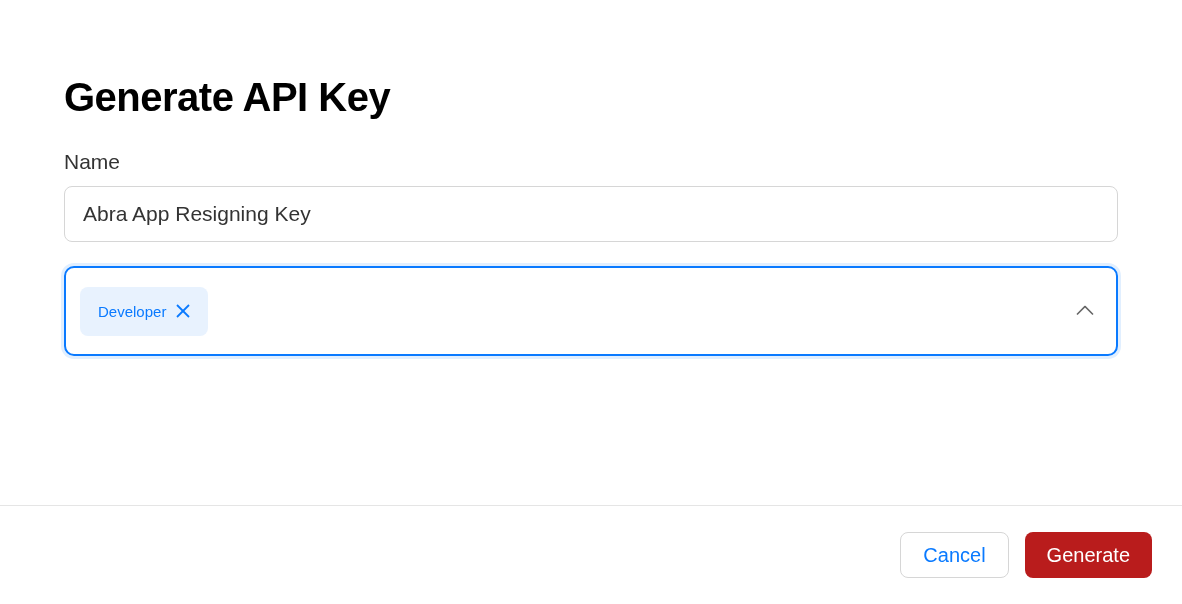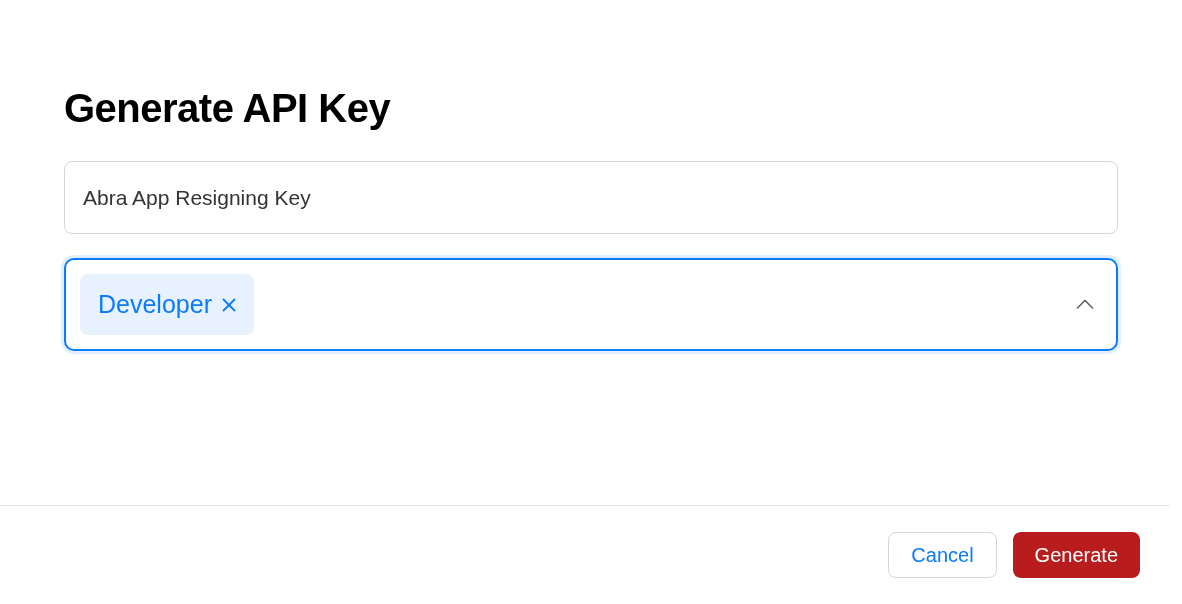--- a/index.html
+++ b/index.html
@@ -9,21 +9,20 @@
     }
     body {
       font-family: -apple-system, BlinkMacSystemFont, "Segoe UI", Helvetica, Arial, sans-serif;
       background: #ffffff;
       width: 1182px;
       height: 604px;
       position: relative;
     }
     .content {
       padding: 75px 64px 16px 64px;
-      margin-top: 11px;
     }
     .page-title {
       font-size: 40px;
       font-weight: 700;
       color: #000000;
       letter-spacing: -0.5px;
       margin-bottom: 30px;
     }
     .field-group {
       margin-bottom: 24px;
@@ -46,21 +45,21 @@
       width: 24px;
       height: 24px;
       border-radius: 50%;
       background: #f0f0f0;
       color: #666666;
       font-size: 15px;
       cursor: pointer;
     }
     .text-input {
       width: 100%;
-      height: 73px;
+      height: 56px;
       padding: 0 18px;
       font-size: 21px;
       color: #333333;
       border: 1px solid #d6d6d6;
       border-radius: 8px;
       background: #ffffff;
       outline: none;
       font-family: inherit;
     }
     .multiselect {
@@ -79,21 +78,21 @@
       box-shadow: 0 0 0 3px rgba(10, 122, 255, 0.12);
     }
     .chip {
       display: inline-flex;
       align-items: center;
       gap: 10px;
       padding: 16px 18px;
       background: #e8f2fe;
       border-radius: 8px;
       color: #0a7aff;
-      font-size: 25px;
+      font-size: 15px;
     }
     .chip-remove {
       display: inline-flex;
       align-items: center;
       justify-content: center;
       cursor: pointer;
       color: #0a7aff;
     }
     .chip-remove svg {
       width: 14px;
@@ -109,21 +108,21 @@
       align-items: center;
     }
     .chevron svg {
       width: 18px;
       height: 11px;
     }
     .footer {
       position: absolute;
       bottom: 0;
       left: 0;
-      right: 12px;
+      right: 0;
       border-top: 1px solid #e5e5e5;
       padding: 26px 30px;
       display: flex;
       justify-content: flex-end;
       gap: 16px;
       background: #ffffff;
     }
     .btn {
       height: 46px;
       padding: 0 22px;
@@ -147,20 +146,23 @@
       color: #ffffff;
     }
   </style>
 </head>
 <body>
 
 <div class="content">
   <h1 class="page-title">Generate API Key</h1>
 
   <div class="field-group">
+    <div class="field-label-row">
+      <label class="field-label">Name</label>
+    </div>
     <input type="text" class="text-input" value="Abra App Resigning Key" style="">
   </div>
 
   <div class="field-group">
     <div class="multiselect">
       <span class="chip">
         <span>Developer</span>
         <span class="chip-remove">
           <svg viewBox="0 0 14 14" fill="none" stroke="currentColor" stroke-width="1.8">
             <line x1="1" y1="1" x2="13" y2="13"></line>

